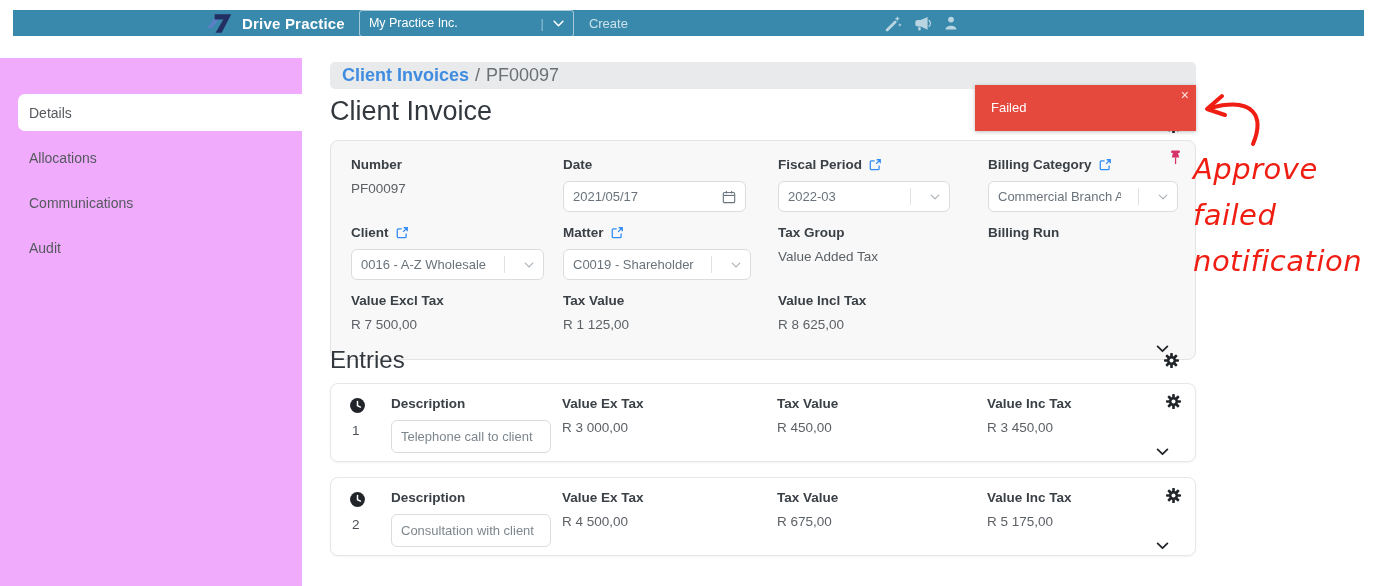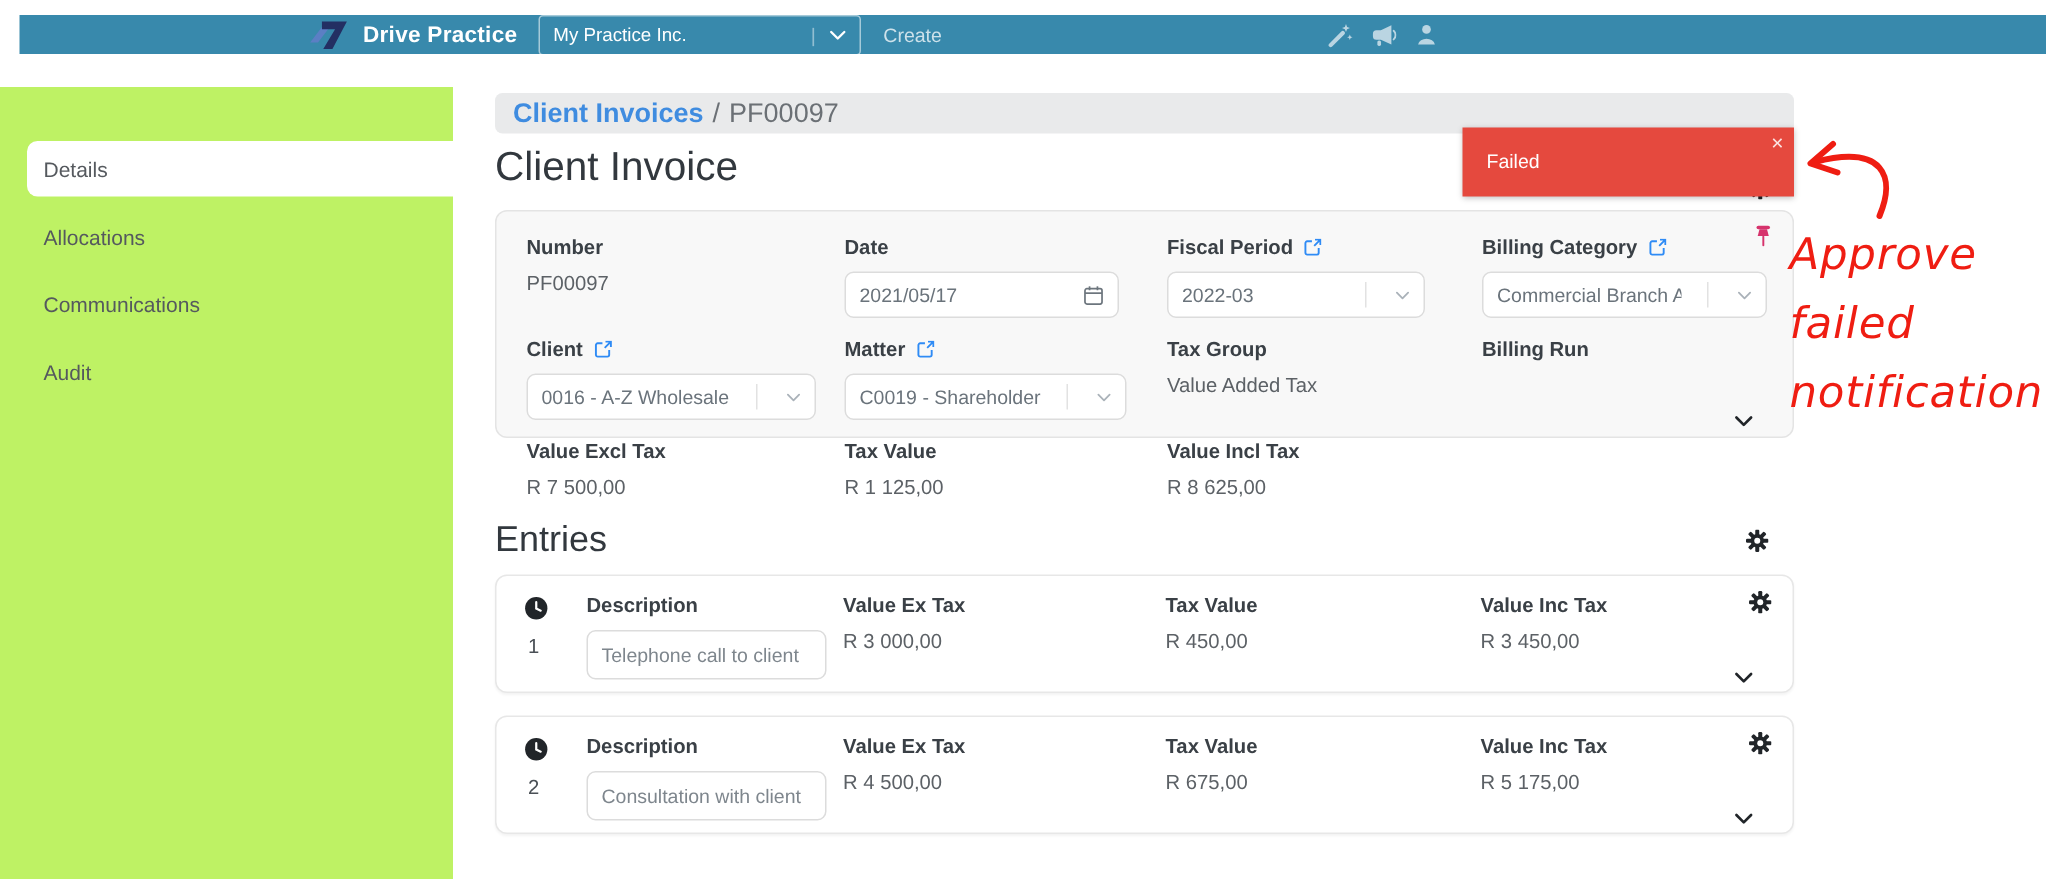--- a/index.html
+++ b/index.html
@@ -14,38 +14,38 @@
   .brand-name { color:#ffffff; font-size:15px; font-weight:700; letter-spacing:.2px; }
   .org-select { margin-left:14px; width:215px; height:27px; border:1px solid rgba(255,255,255,.55);
                 border-radius:3px; display:flex; align-items:center; padding:0 9px;
                 color:#ffffff; font-size:12.5px; }
   .org-select .grow { flex:1; }
   .org-sep { color:rgba(255,255,255,.45); margin-right:9px; font-size:13px; }
   .create-link { margin-left:15px; color:rgba(255,255,255,.75); font-size:13px; }
   .nav-icons { position:absolute; left:872px; top:0; bottom:0; display:flex; align-items:center; gap:12px; }
 
   
-  .sidebar { position:absolute; left:0; top:58px; width:302px; bottom:0; background:#bef264; padding-top:36px; }
+  .sidebar { position:absolute; left:0; top:58px; width:302px; bottom:0; background:#f0abfc; padding-top:36px; }
   .side-item { height:37px; display:flex; align-items:center; padding-left:29px;
                color:#55595e; font-size:14px; margin-bottom:8px; cursor:pointer; }
   .side-item.active { background:#ffffff; margin-left:18px; padding-left:11px;
                       border-radius:7px 0 0 7px; }
 
   
   .main { position:absolute; left:330px; top:58px; width:866px; height:528px; }
   .breadcrumb { position:absolute; left:0; top:4px; width:866px; height:27px;
                 background:#e9eaeb; border-radius:5px; display:flex; align-items:center;
                 padding:0 12px; font-size:18px; gap:6px; }
   .crumb-link { color:#3f8ce0; font-weight:600; }
   .crumb-sep, .crumb-cur { color:#6b7075; }
   .page-title { position:absolute; left:0; top:38px; font-size:27px; color:#32383e; font-weight:500; }
   .hidden-gear { position:absolute; left:836px; top:60px; z-index:1; }
 
   
-  .inv-card { position:absolute; left:0; top:82px; width:866px; height:152px;
+  .inv-card { position:absolute; left:0; top:82px; width:866px; height:220px;
               background:#f8f8f8; border:1px solid #e4e4e4; border-radius:8px;
               padding:16px 20px 0 20px; }
   .inv-grid { display:grid; grid-template-columns:212px 215px 210px 1fr; row-gap:13px; }
   .fld-label { font-size:13.5px; font-weight:700; color:#3a4046; display:flex; align-items:center; gap:7px; margin-bottom:9px; }
   .fld-value { font-size:13.5px; color:#5c6166; }
   .input, .select { background:#ffffff; border:1px solid #dcdcdc; border-radius:6px;
                     height:31px; display:flex; align-items:center; padding:0 9px;
                     font-size:13px; color:#6a737b;gap:13px; }
   .input { width:183px; }
   .select { }

